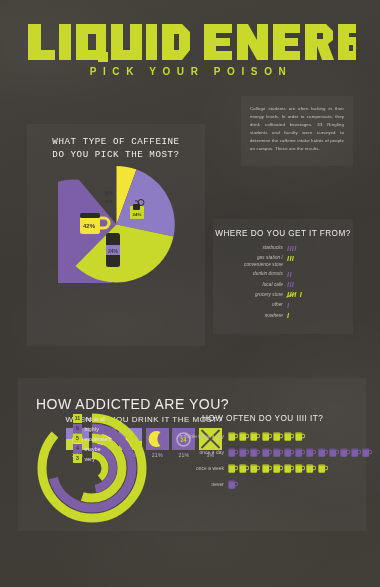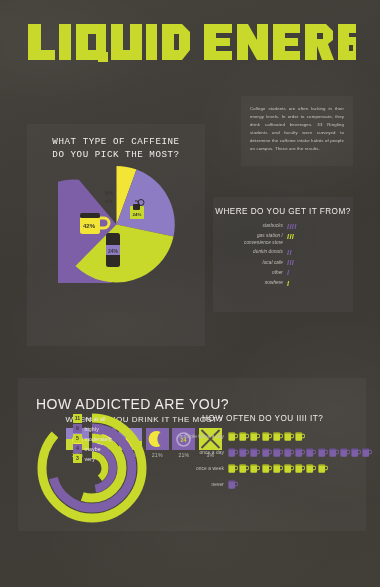--- a/index.html
+++ b/index.html
@@ -58,21 +58,21 @@
 
   
   #when{position:absolute;left:38px;top:291px;width:158px;height:48px;}
   #when-title{position:absolute;left:0;top:0;width:158px;font-size:8px;letter-spacing:.5px;text-align:center;color:#efedea;}
   #when-row{position:absolute;left:1px;top:13px;width:156px;display:flex;justify-content:space-between;}
   .when-item{width:23px;text-align:center;}
   .when-ico{width:23px;height:22px;display:block;}
   .when-pct{font-size:5.2px;color:#b9b6b0;margin-top:2px;display:block;letter-spacing:.2px;}
 
   
-  #where-panel{left:213px;top:197px;width:140px;height:115px;}
+  #where-panel{left:213px;top:219px;width:140px;height:115px;}
   #where-title{position:absolute;left:0;top:10px;width:140px;font-size:8.2px;letter-spacing:.45px;text-align:center;color:#efedea;}
   #where-list{position:absolute;left:8px;top:25px;width:124px;}
   .where-row{display:flex;align-items:flex-start;margin-bottom:2.4px;min-height:8px;font-style:italic;}
   .where-lab{
     width:62px;text-align:right;font-size:4.6px;color:#c3c0ba;line-height:1.35;
     padding-right:4px;padding-top:1px;letter-spacing:.1px;
   }
   .where-tally{flex:1;font-size:7.3px;font-weight:700;line-height:1;letter-spacing:.4px;white-space:nowrap;padding-top:.5px;}
   .t-purple{color:#7d5fa8;}
   .t-green{color:#c8d92b;}
@@ -134,20 +134,21 @@
 
       <path d="M247,2 h27 v9 h-15 v5 h13 v8 h-13 v5 h15 v9 h-27 z"></path>
 
       <path d="M279,2 h21 l7,7 v9 l-5,4 l6,16 h-12 l-5,-14 v14 h-12 z M291,11 h6 v6 h-6 z" fill-rule="evenodd"></path>
 
       <path d="M312,2 h24 v9 h-13 v18 h4 v-6 h-5 v-8 h16 v23 h-26 z"></path>
 
       <path d="M0,0 h0 z"></path>
     </g>
   </svg>
+  <div class="tagline">PICK YOUR POISON</div>
 </div>
 
 <div class="panel" id="intro">
   <p>College students are often lacking in their energy levels. In order to compensate, they drink caffinated beverages. 33 Ringling students and faculty were surveyed to determine the caffeine intake habits of people on campus. These are the results.</p>
 </div>
 
 <div class="panel" id="pie-panel">
   <div class="sect-title" id="pie-title">
     <span>WHAT TYPE OF CAFFEINE</span><br>
     <span>DO YOU PICK THE MOST?</span>
@@ -269,20 +270,24 @@
       <div class="where-lab">dunkin donuts</div>
       <div class="where-tally t-purple">II</div>
     </div>
 
 
     <div class="where-row">
       <div class="where-lab">local cafe</div>
       <div class="where-tally t-purple">III</div>
     </div>
 
+    <div class="where-row">
+      <div class="where-lab">grocery store</div>
+      <div class="where-tally t-green"><span class="tfive">IIII</span>I</div>
+    </div>
 
     <div class="where-row">
       <div class="where-lab">other</div>
       <div class="where-tally t-purple">I</div>
     </div>
 
     <div class="where-row">
       <div class="where-lab">nowhere</div>
       <div class="where-tally t-green">I</div>
     </div>

